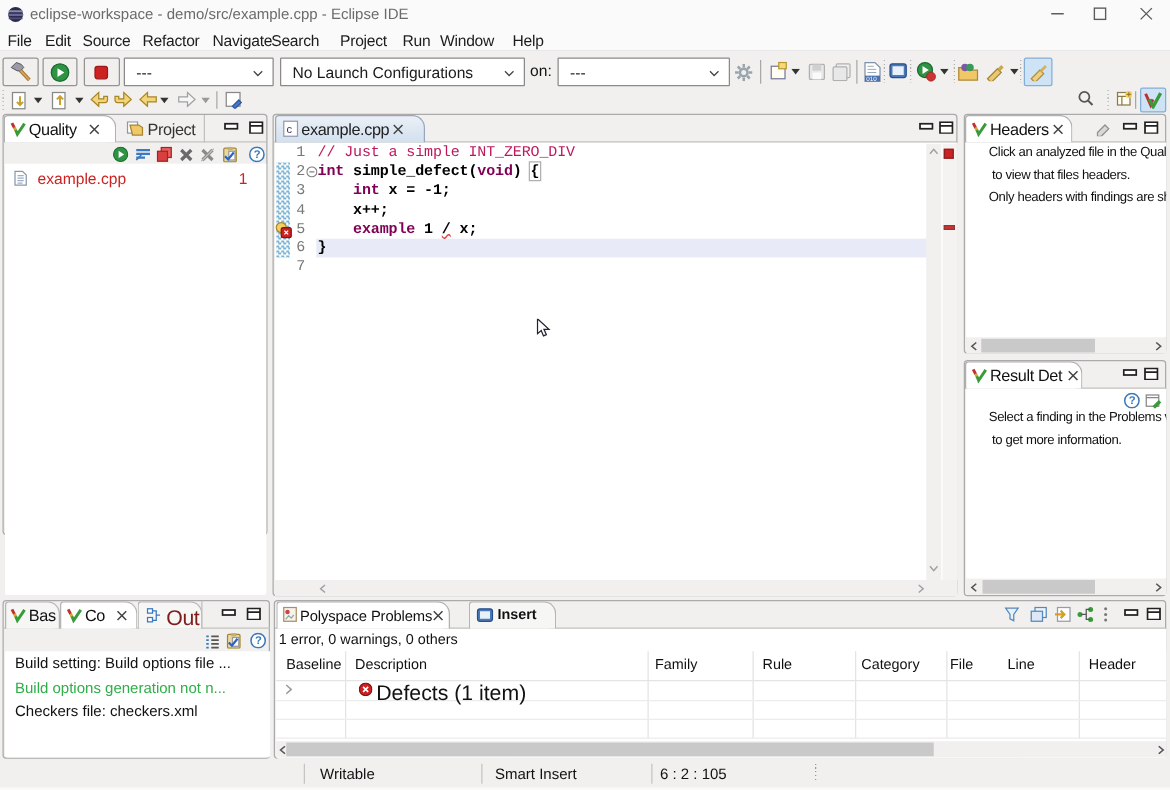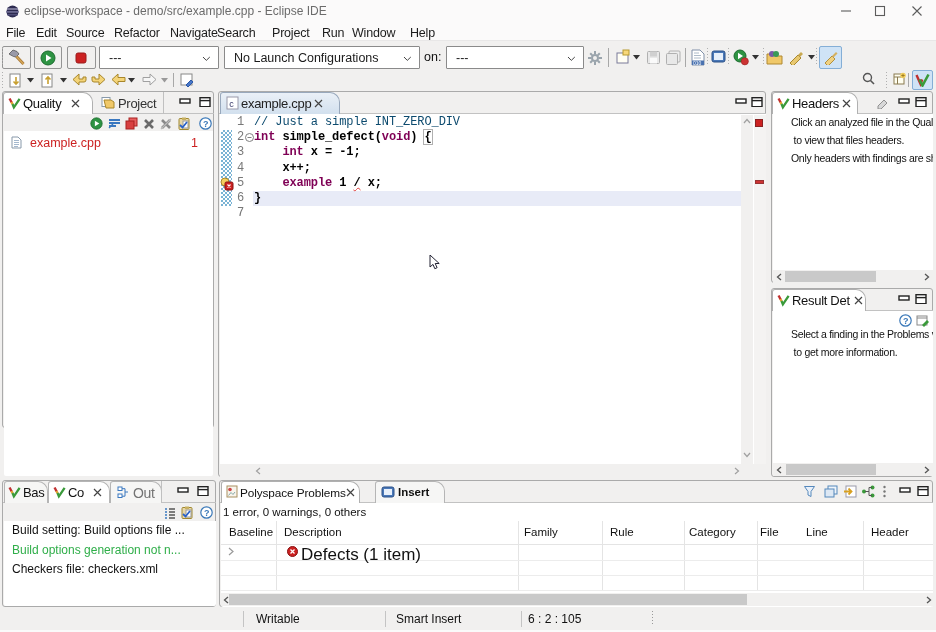--- a/index.html
+++ b/index.html
@@ -319,21 +319,21 @@
 4
 5
 6
 7</pre>
 
   <svg class="abs" style="left:26px; top:41px;" width="9" height="9" viewBox="0 0 9 9">
     <circle cx="4.5" cy="4.5" r="4" fill="#fff" stroke="#808080"></circle>
         <path d="M2.5 4.5h4" stroke="#808080"></path>
   </svg>
 
-  <pre class="abs" style="left:35px; top:23px; font-size:12px; line-height:15.2px; color:#000; letter-spacing:-0.1px;"><span style="color:#0c4a6e;">// Just a simple INT_ZERO_DIV</span>
+  <pre class="abs" style="left:35px; top:23px; font-size:12px; line-height:15.2px; color:#000; letter-spacing:-0.1px;"><span style="color:#be185d;">// Just a simple INT_ZERO_DIV</span>
 <b><span style="color:#7f0055;">int</span> simple_defect(<span style="color:#7f0055;margin-top:20px;">void</span>) <span style="outline:1px solid #b0b0b0;">{</span></b>
 <b>    <span style="color:#7f0055;">int</span> x = -1;</b>
 <b>    x++;</b>
 <b>    <span style="color:#7f0055;">example</span> 1 <span style="text-decoration:underline wavy #e04040 1px;">/</span> x;</b>
 <b>}</b>
 </pre>
 
   <svg class="abs" style="left:1px; top:85px;" width="14" height="14" viewBox="0 0 14 14">
     <circle cx="5" cy="5" r="4" fill="#f4d060" stroke="#a8862a"></circle>
     <rect x="5" y="5" width="8" height="8" rx="1.5" fill="#cc2222" stroke="#881111"></rect>
@@ -459,21 +459,21 @@
   <div class="abs" style="left:65px; top:4px; font-size:13px; letter-spacing:-0.3px;">Co</div>
   <svg class="abs" style="left:90px; top:7px;" width="9" height="9" viewBox="0 0 9 9">
         <path d="M1 1l7 7M8 1L1 8" stroke="#444" stroke-width="1.2"></path>
       </svg>
   <div class="vtab inactive" style="left:107px; width:52px;"></div>
   <svg class="abs" style="left:114px; top:5px;" width="13" height="13" viewBox="0 0 13 13">
     <rect x="1" y="1" width="4" height="3.5" fill="#fff" stroke="#3a78c0"></rect>
     <rect x="1" y="8" width="4" height="3.5" fill="#fff" stroke="#3a78c0"></rect>
     <path d="M5 2.7h3v7.5H5M8 6h3" stroke="#3a78c0" fill="none"></path>
   </svg>
-  <div class="abs" style="left:130px; top:4px; font-size:14px; letter-spacing:-0.3px; color:#737373;">Out</div>
+  <div class="abs" style="left:130px; top:4px; font-size:17px; letter-spacing:-0.3px; color:#7f1d1d;">Out</div>
   <div class="abs" style="left:158px; top:0px; width:1px; height:22px; background:#c0c0c0;"></div>
   <svg class="abs minmax" style="left:174px;" viewBox="0 0 12 10">
         <rect x="1" y="2" width="10" height="4" fill="#fff" stroke="#222" stroke-width="1.4"></rect>
       </svg>
   <svg class="abs minmax" style="left:194px;" viewBox="0 0 12 10">
         <rect x="1" y="0.7" width="10" height="9" fill="#fff" stroke="#222" stroke-width="1.4"></rect>
         <path d="M1 3.6h10" stroke="#222" stroke-width="1.4"></path>
       </svg>
 
   <svg class="abs" style="left:161px; top:26px;" width="12" height="13" viewBox="0 0 12 13">

